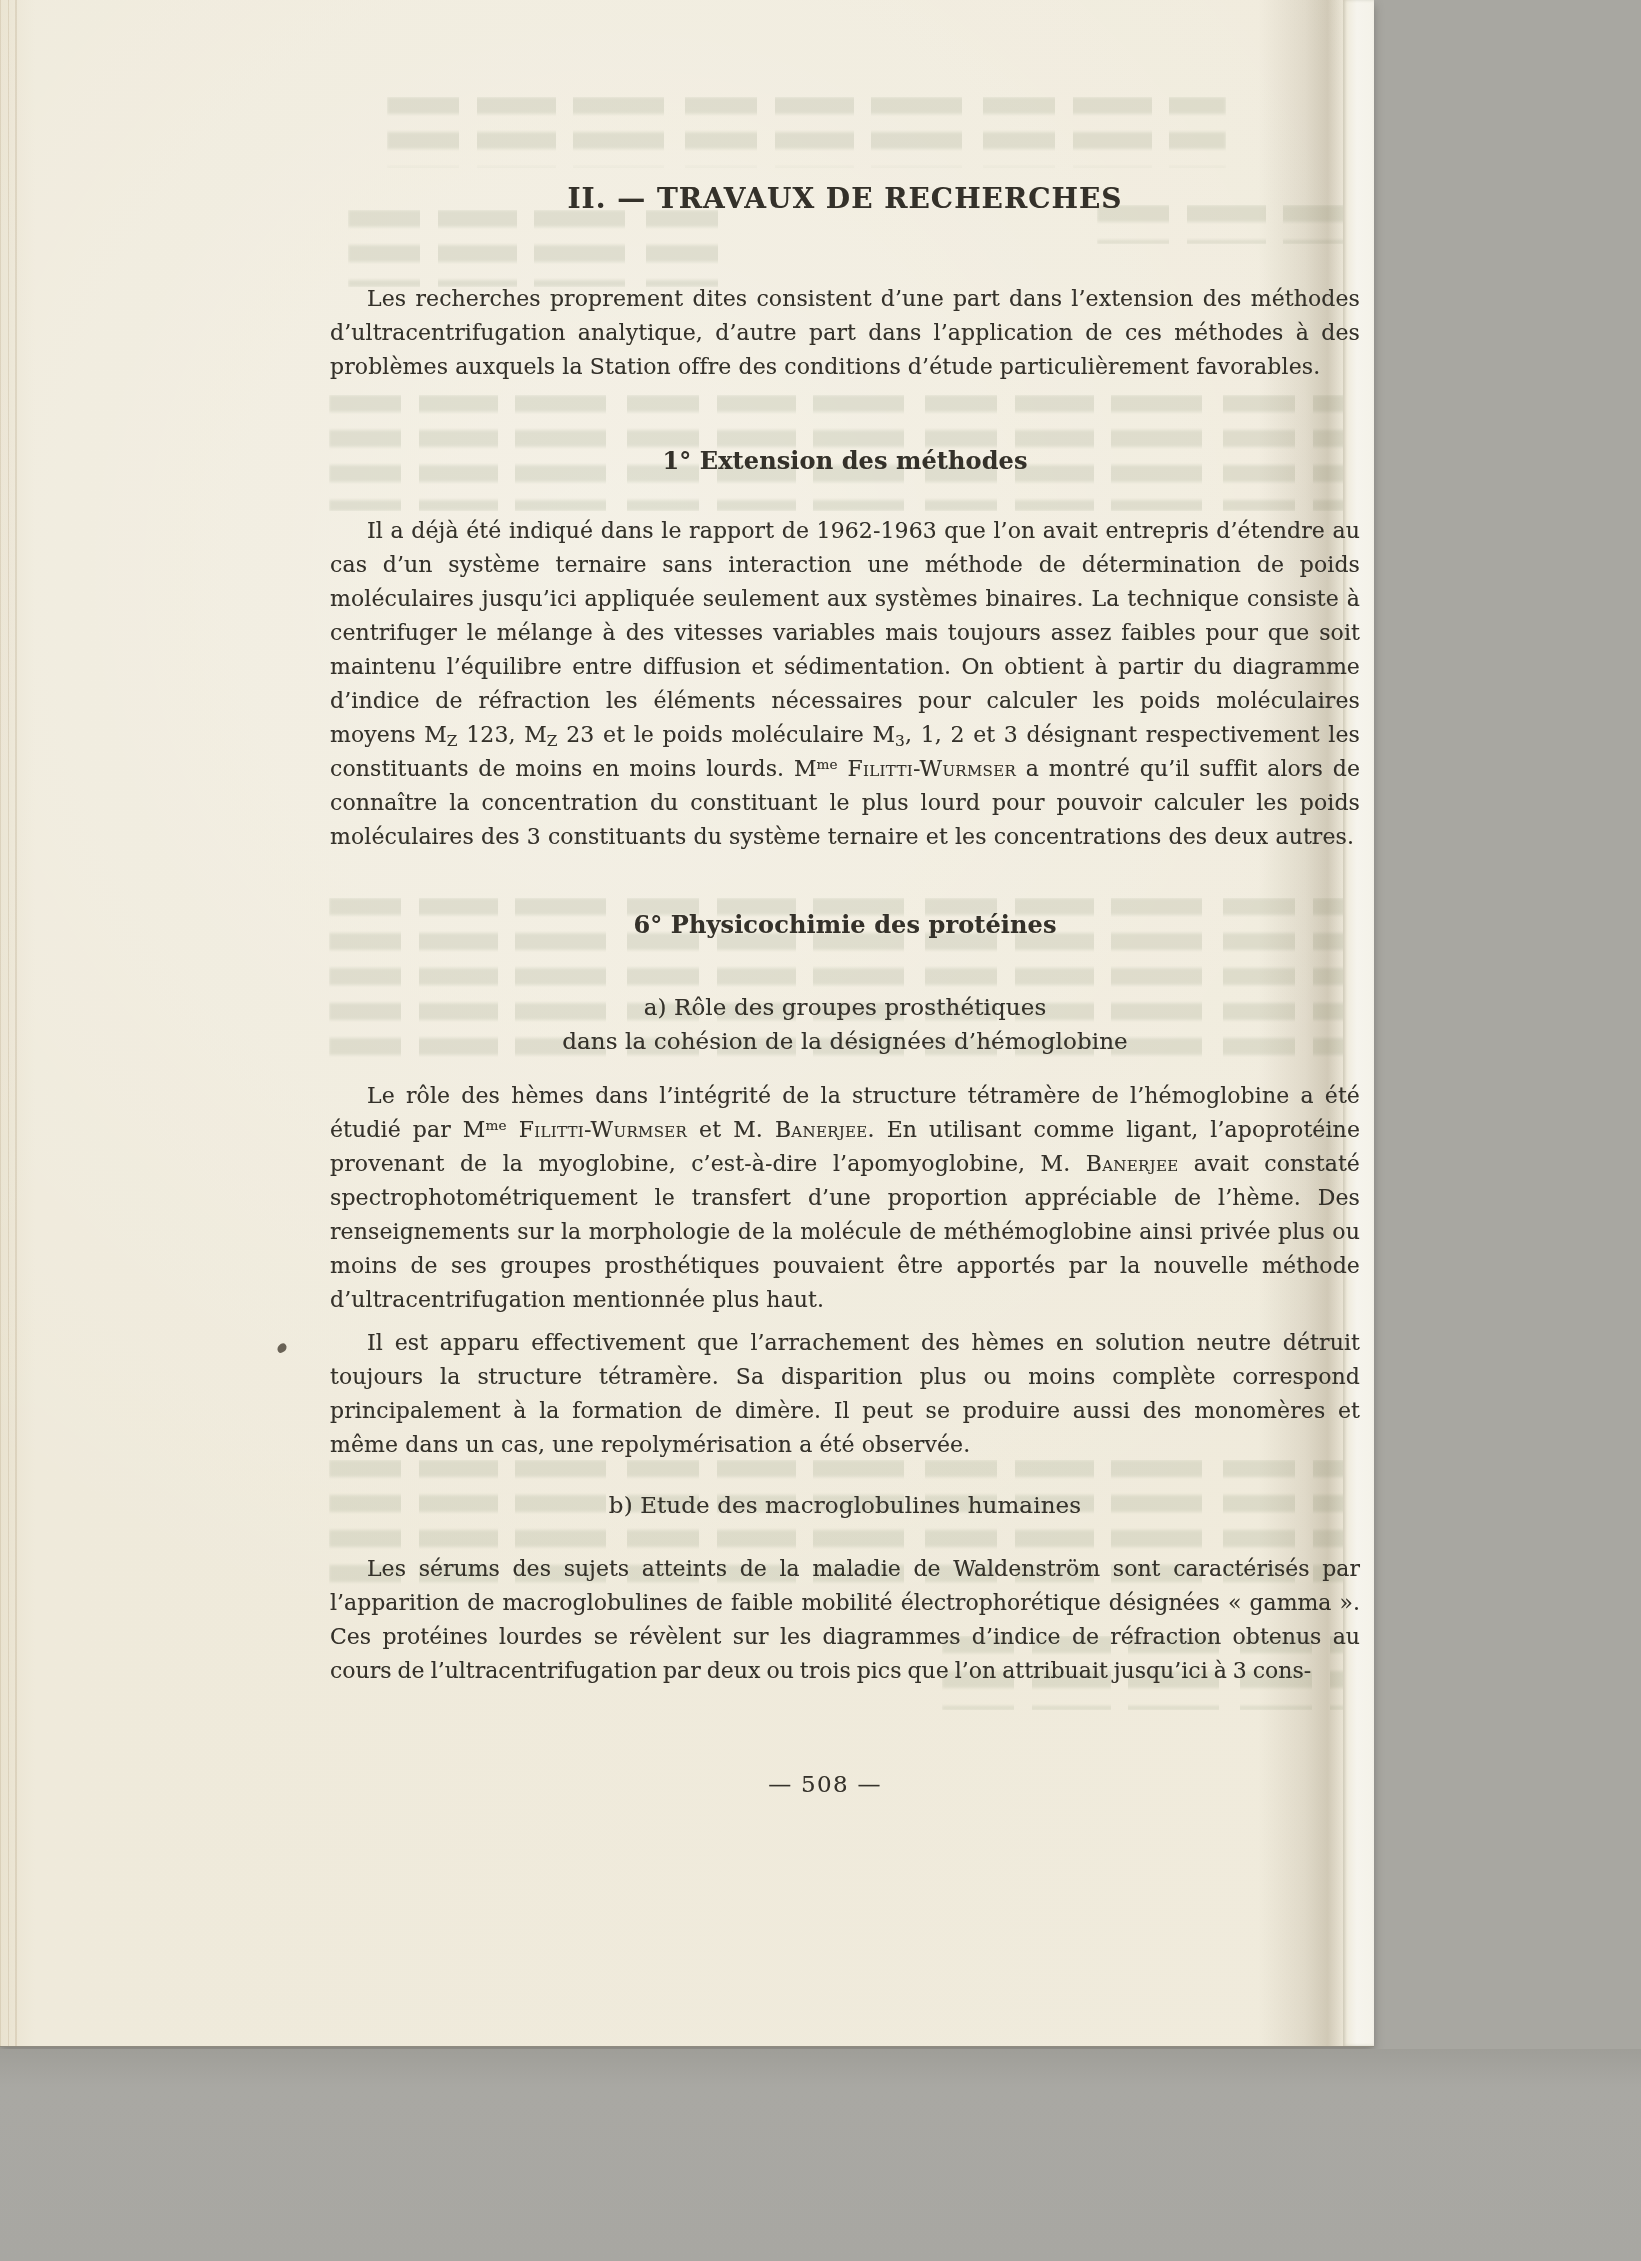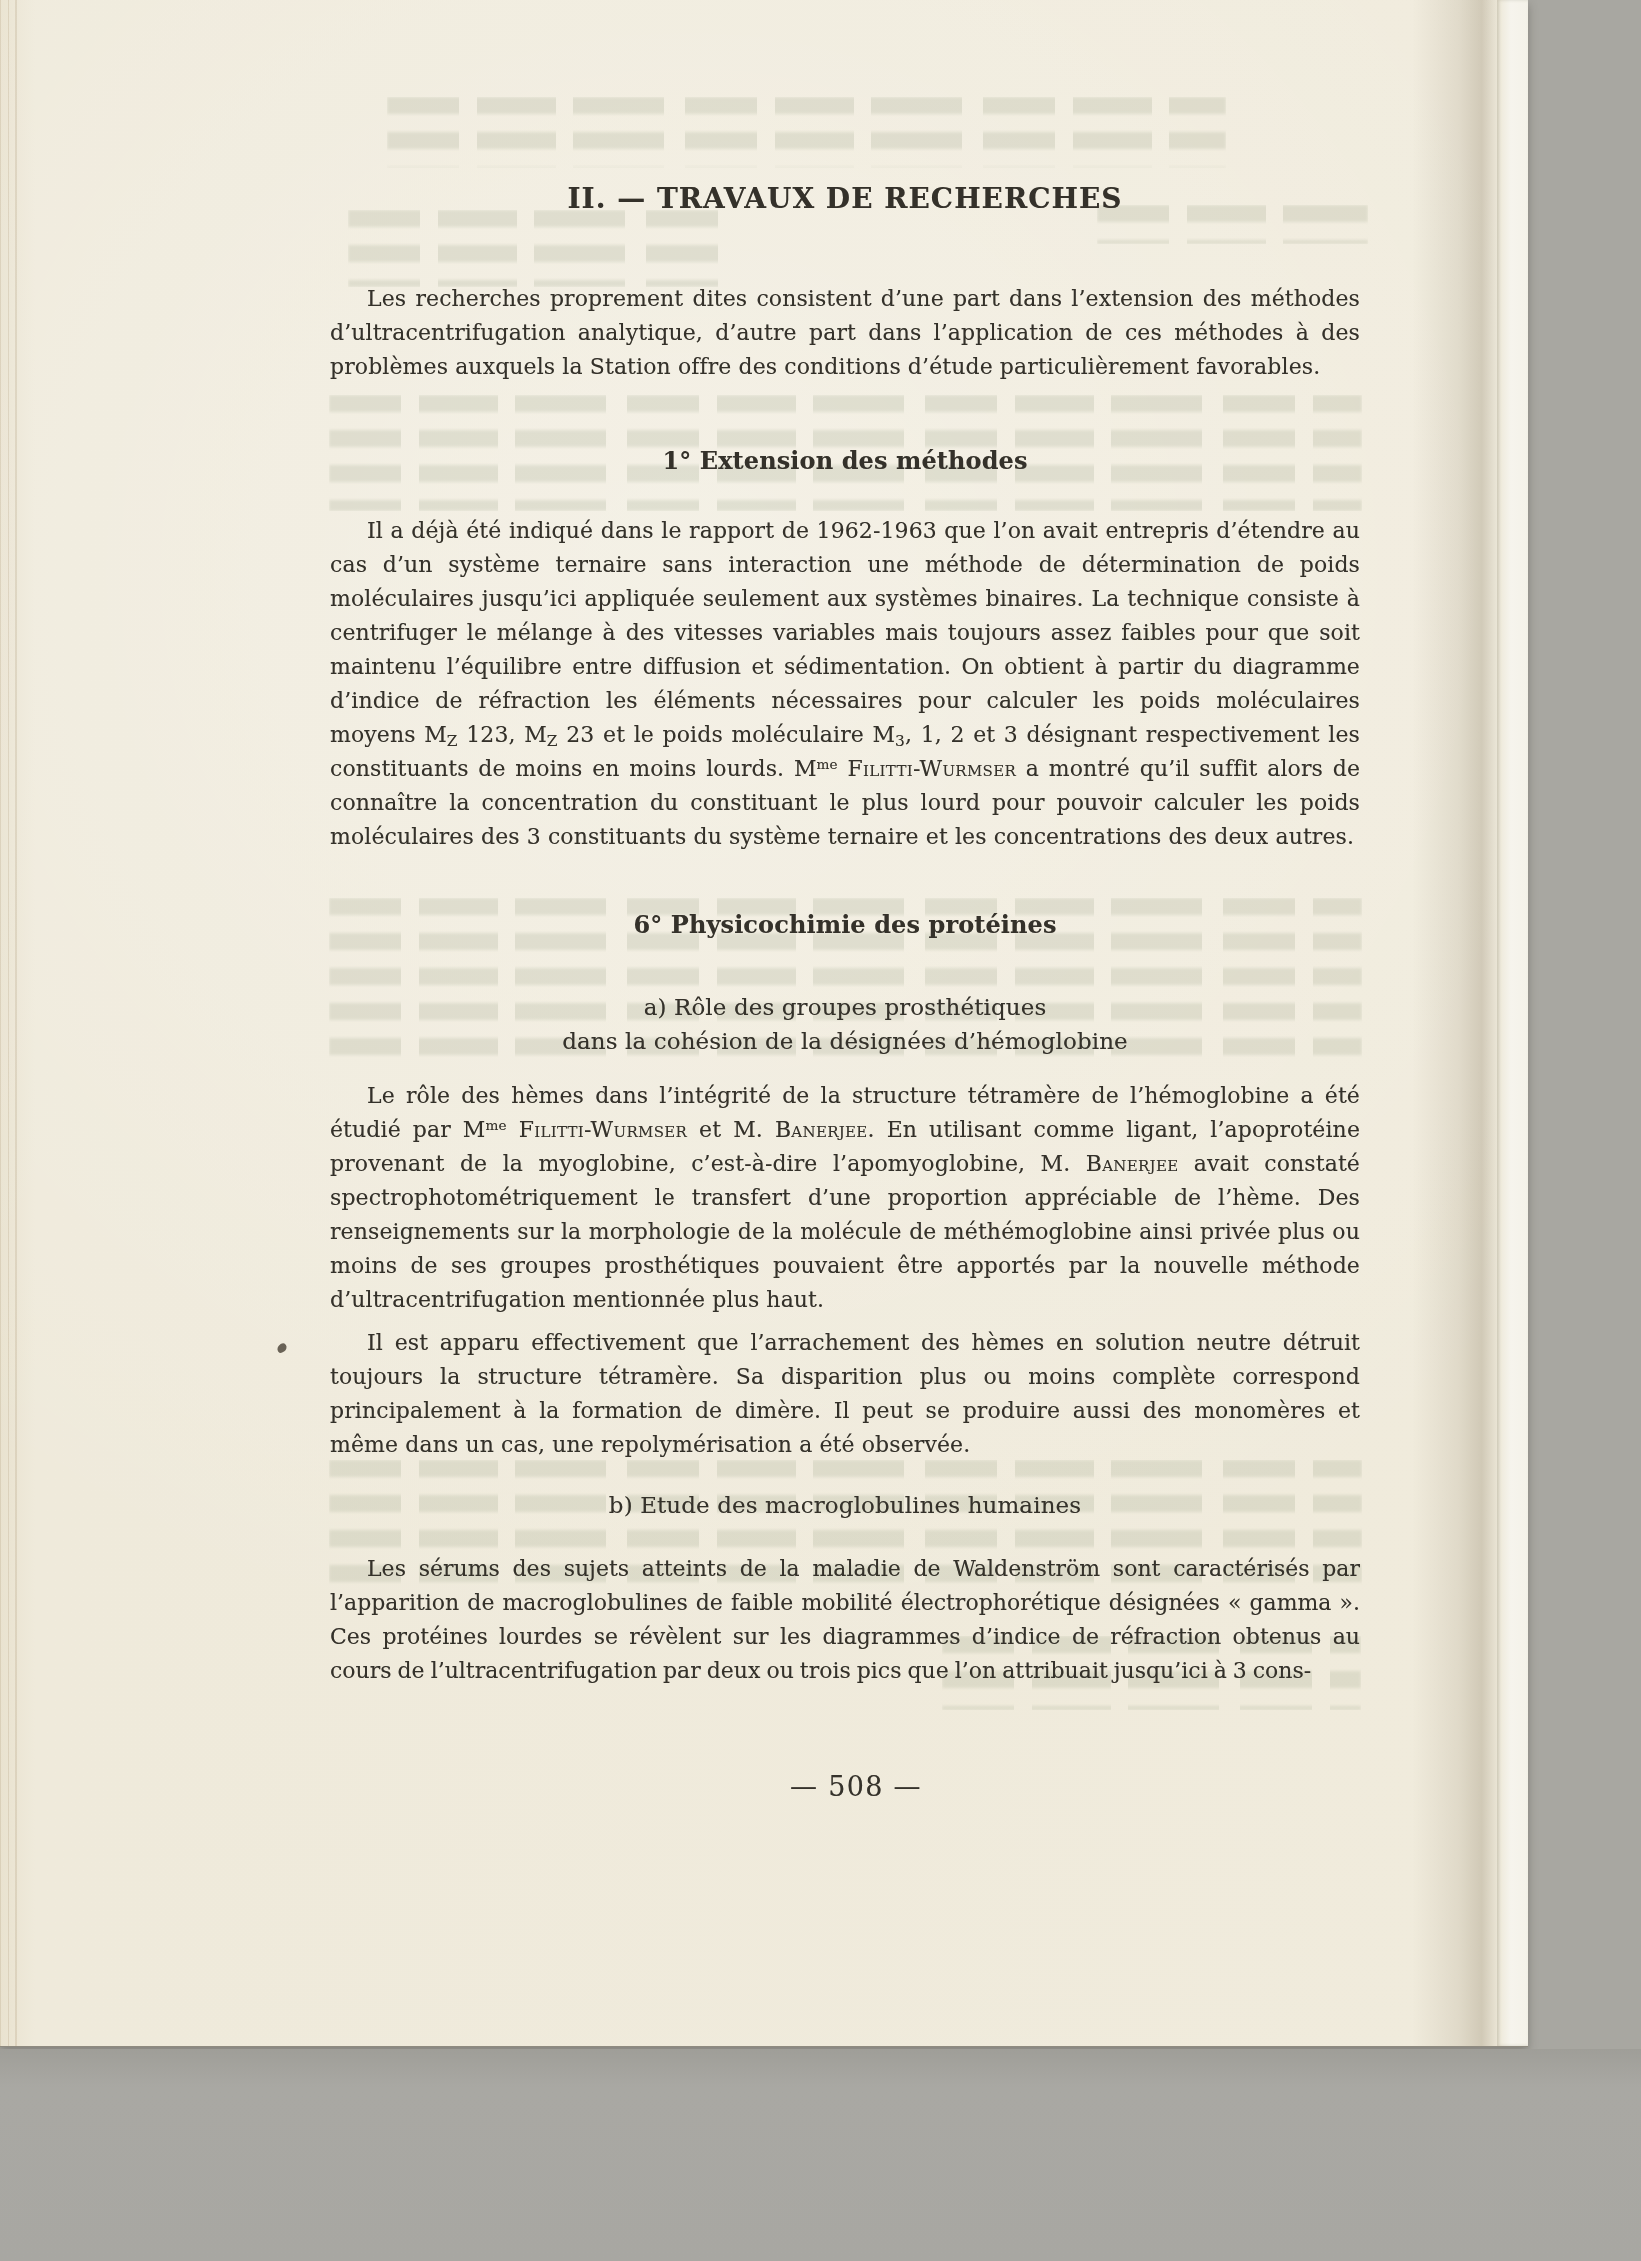--- a/index.html
+++ b/index.html
@@ -6,21 +6,21 @@
   html, body { margin:0; padding:0; }
   body {
     width:1642px; height:2261px;
     background:#a8a7a1;
     font-family:"DejaVu Serif", serif;
   }
   .scan { position:relative; width:1642px; height:2261px; overflow:hidden; background:#a8a7a1; }
 
   
   .paper {
-    position:absolute; left:0; top:0; width:1528px; height:2047px; overflow:hidden;
+    position:absolute; left:0; top:0; width:1374px; height:2047px; overflow:hidden;
     background:
       radial-gradient(140% 100% at 45% 28%, rgba(255,255,255,.30) 0%, rgba(255,255,255,0) 55%),
       linear-gradient(90deg, #e9e2cf 0px, #efeadb 35px, #f0ebdc 1504px, #e5deca 1589px, #f0ecdf 1612px, #f5f3ea 1642px);
     border-bottom:1.9px solid #8f8b80;
     box-shadow:0 3.9px 9px rgba(55,53,47,.35);
   }
   .left-edges {
     position:absolute; left:0; top:0; bottom:0; width:22px; z-index:2;
     background:repeating-linear-gradient(90deg, rgba(150,125,85,.32) 0 1.3px, rgba(150,125,85,0) 1.3px 7.7px);
     opacity:.55;
@@ -66,22 +66,22 @@
   }
   .h2 { font-size:24px; font-weight:bold; text-align:center; line-height:32px; margin:61px 0 37px; }
   .h2b { margin:55px 0 49px; }
   .h3 { font-size:23px; font-weight:normal; text-align:center; line-height:34px; margin:0 0 20.7px; }
   .h3b { margin:26px 0 30px; }
   .sub { font-size:70%; vertical-align:-0.25em; line-height:0; }
   .sup { font-size:62%; vertical-align:0.55em; line-height:0; }
   .sc  { font-variant:small-caps; letter-spacing:0.3px; }
   .tight { word-spacing:-1px; letter-spacing:0; }
   .pageno {
-    position:absolute; left:341px; top:1771px; width:1030px; z-index:3;
-    text-align:center; font-size:27px; letter-spacing:1.3px; color:#35322b;
+    position:absolute; left:310px; top:1771px; width:1030px; z-index:3;
+    text-align:center; font-size:23px; letter-spacing:1.3px; color:#35322b;
     text-shadow:0 0 0.6px rgba(52,47,40,.35);
   }
 </style>
 </head>
 <body>
 
 <div class="scan">
 
   <div class="paper">
 

